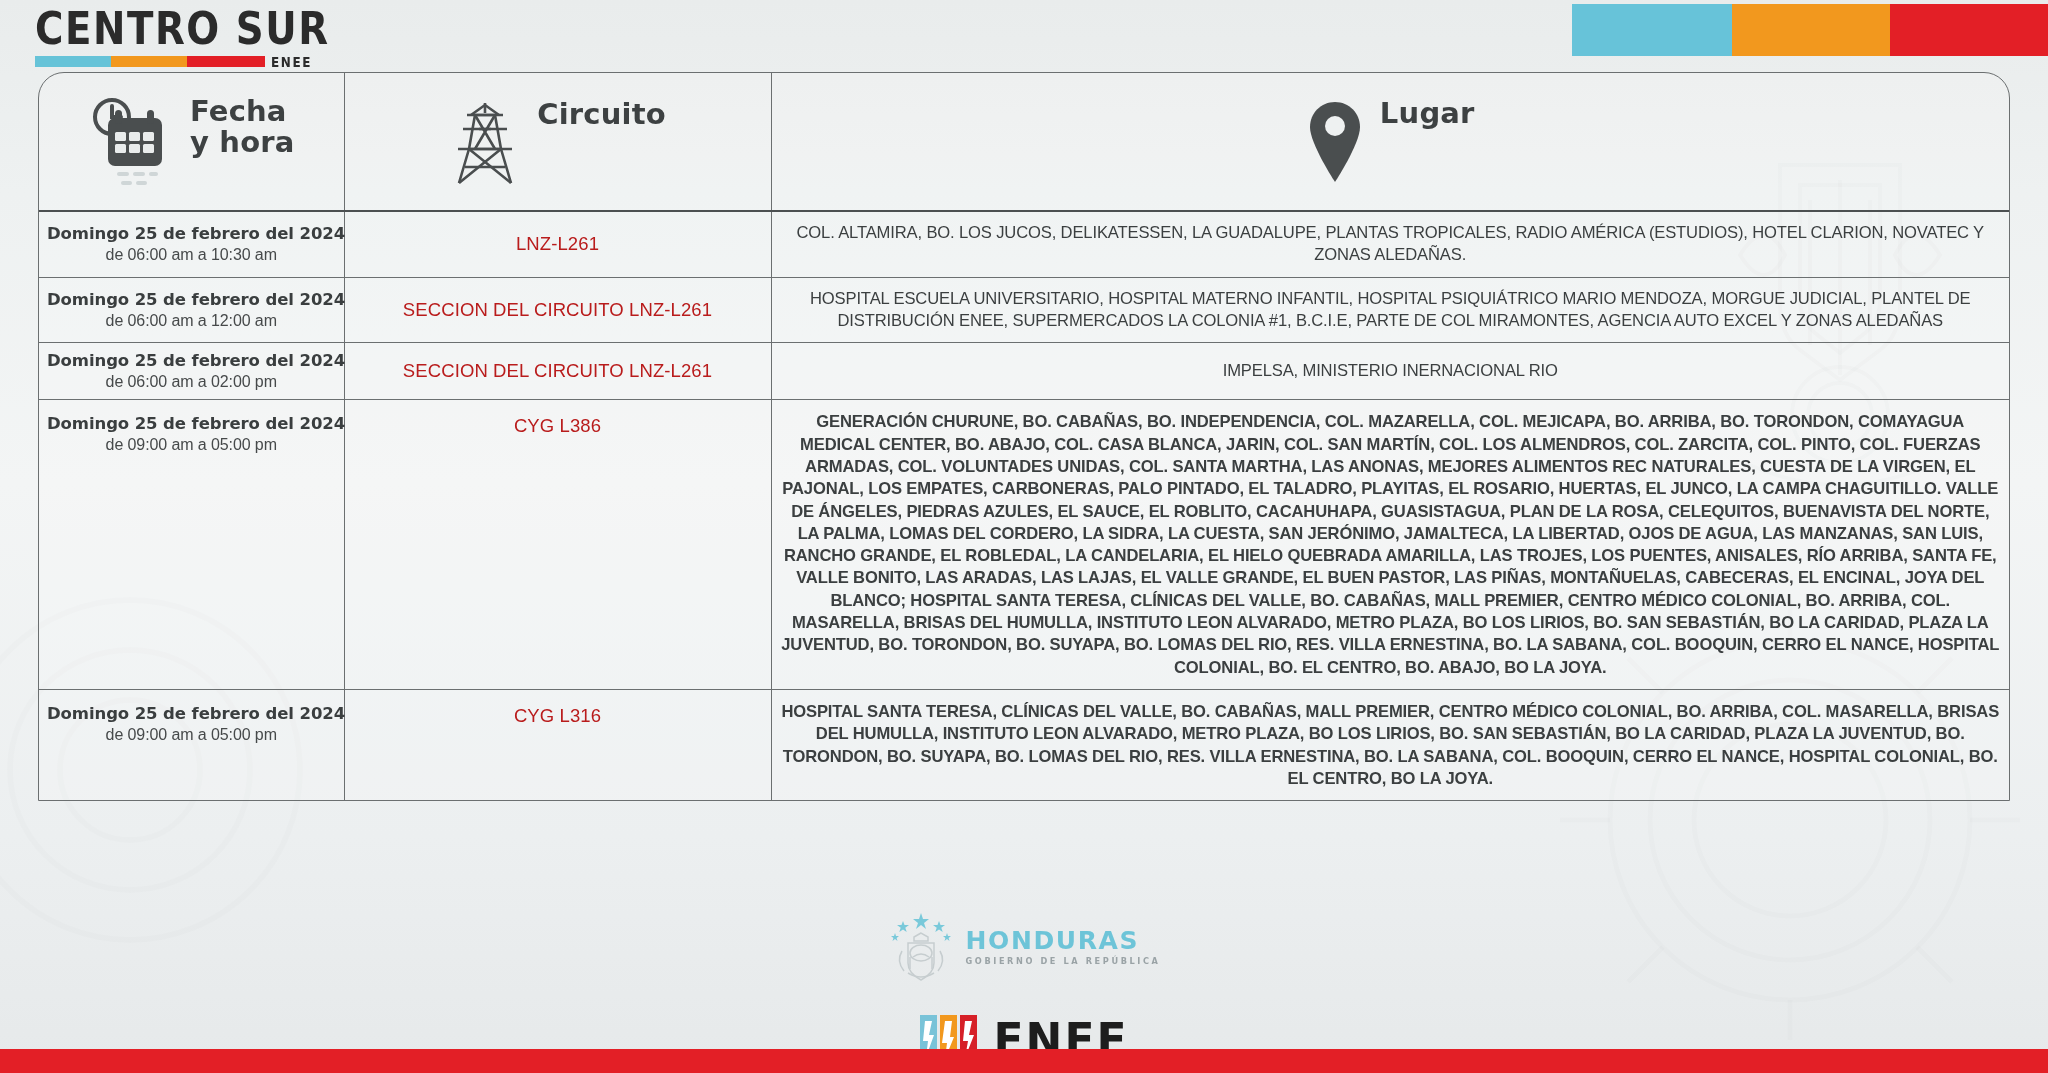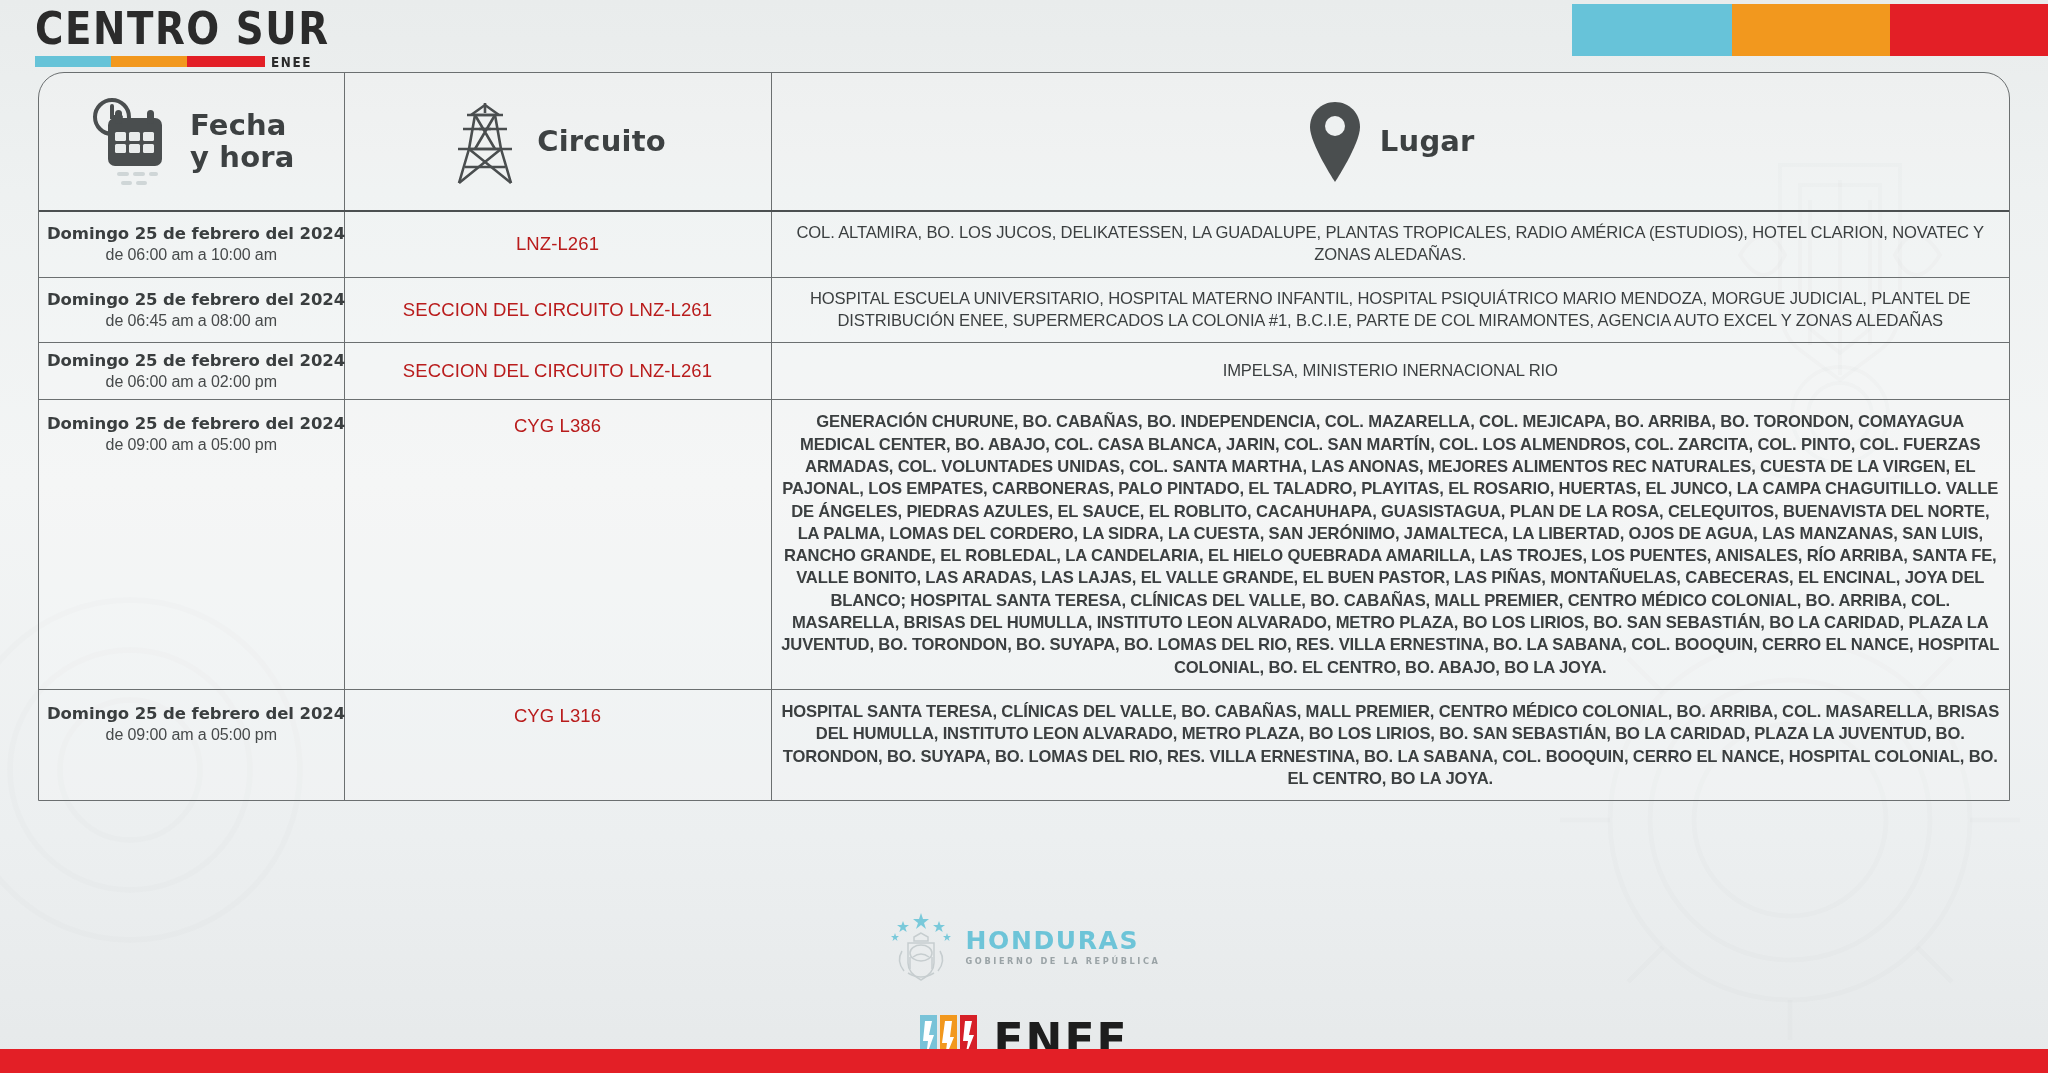--- a/index.html
+++ b/index.html
@@ -118,21 +118,21 @@
   col.c-lugar { width: auto; }
 
   
   thead th {
     height: 138px;
     padding: 0 10px;
     border-bottom: 2px solid #4c5051 !important;
   }
   .th-inner {
     display: flex;
-    align-items: center;
+    align-items: flex-start;
     justify-content: center;
     gap: 16px;
   }
   .th-label {
     font-family: "DejaVu Sans", sans-serif;
     font-weight: 700;
     font-size: 29px;
     color: #3d4142;
     line-height: 1.08;
     text-align: left;
@@ -367,32 +367,32 @@
             <span class="th-label">Lugar</span>
           </div>
         </th>
       </tr>
     </thead>
 
     <tbody>
       <tr class="r1">
         <td class="fecha">
           <div class="fecha-day">Domingo 25 de febrero del 2024</div>
-          <div class="fecha-time">de 06:00 am a 10:00 am</div>
+          <div class="fecha-time">de 06:00 am a 10:30 am</div>
         </td>
         <td class="circuito">LNZ-L261</td>
         <td class="lugar">
           <span class="txt">COL. ALTAMIRA, BO. LOS JUCOS, DELIKATESSEN, LA GUADALUPE, PLANTAS TROPICALES, RADIO AMÉRICA (ESTUDIOS), HOTEL CLARION, NOVATEC Y ZONAS ALEDAÑAS.</span>
         </td>
       </tr>
 
       <tr class="r2">
         <td class="fecha">
           <div class="fecha-day">Domingo 25 de febrero del 2024</div>
-          <div class="fecha-time">de 06:45 am a 08:00 am</div>
+          <div class="fecha-time">de 06:00 am a 12:00 am</div>
         </td>
         <td class="circuito">SECCION DEL CIRCUITO LNZ-L261</td>
         <td class="lugar">
           <span class="txt">HOSPITAL ESCUELA UNIVERSITARIO, HOSPITAL MATERNO INFANTIL, HOSPITAL PSIQUIÁTRICO MARIO MENDOZA, MORGUE JUDICIAL, PLANTEL DE DISTRIBUCIÓN ENEE, SUPERMERCADOS LA COLONIA #1, B.C.I.E, PARTE DE COL MIRAMONTES, AGENCIA AUTO EXCEL Y ZONAS ALEDAÑAS</span>
         </td>
       </tr>
 
       <tr class="r3">
         <td class="fecha">
           <div class="fecha-day">Domingo 25 de febrero del 2024</div>

